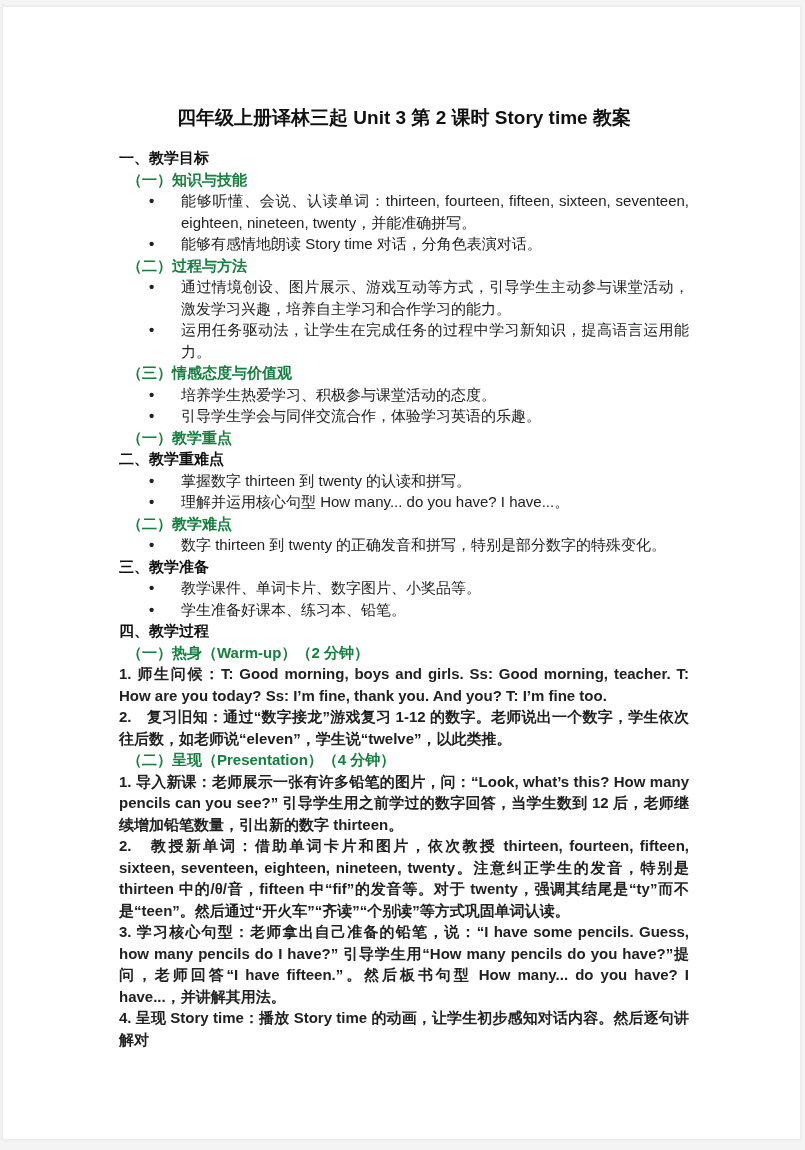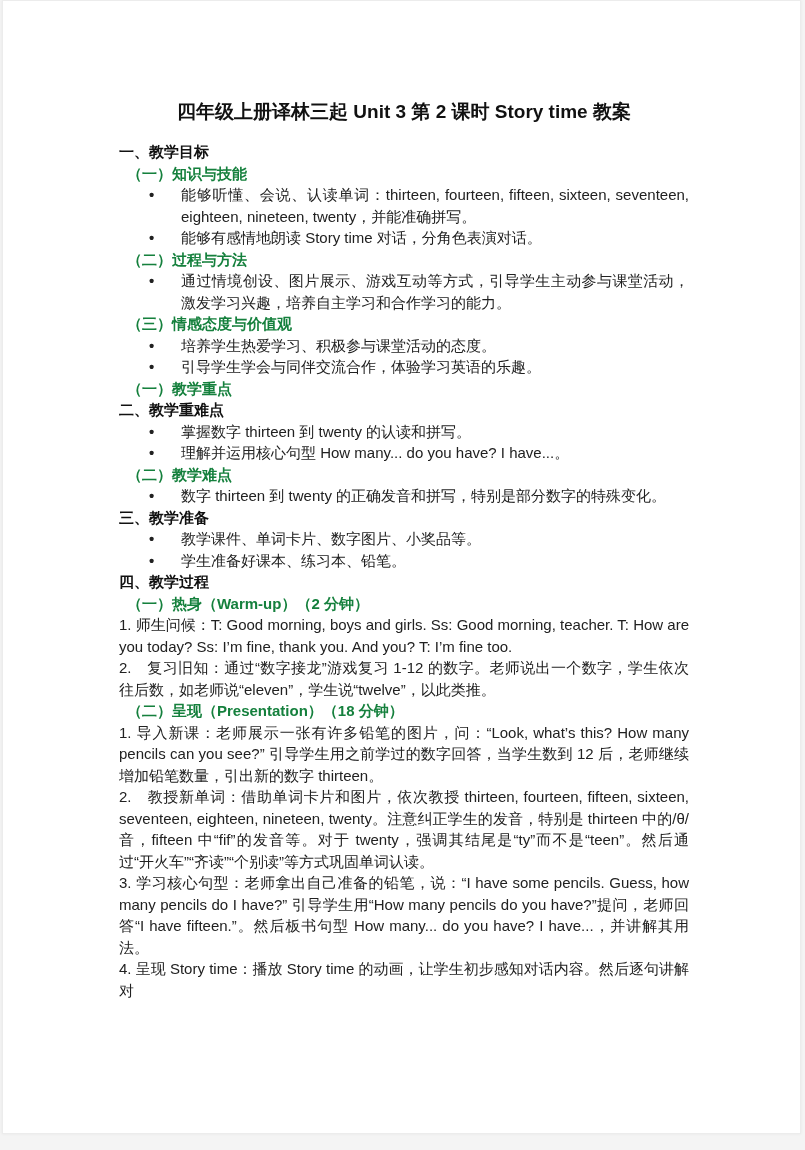--- a/index.html
+++ b/index.html
@@ -11,21 +11,21 @@
   .canvas {
     position: relative;
     width: 805px;
     height: 1150px;
     background: #f4f4f4;
     overflow: hidden;
   }
   .page {
     position: absolute;
     left: 2px;
-    top: 0;
+    top: 6px;
     width: 799px;
     height: 1134px;
     background: #ffffff;
     border: 1px solid #ececec;
     box-sizing: border-box;
     box-shadow: 0 0 3px rgba(0,0,0,0.06);
   }
   .content {
     position: absolute;
     left: 116px;
@@ -60,53 +60,55 @@
   }
   .blk.bullet::before {
     content: "\2022";
     position: absolute;
     left: 30px;
     top: 0;
     font-weight: bold;
   }
   .blk.para {
     text-align: justify;
+    font-weight: bold;
   }
 </style>
 </head>
 <body>
 
 <div class="canvas">
   <div class="page">
     <div class="content">
       <h1 class="doc-title">四年级上册译林三起 Unit 3 第 2 课时 Story time 教案</h1>
       <div>
           <div class="blk h1">一、教学目标</div>
           <div class="blk h2">（一）知识与技能</div>
           <div class="blk bullet">能够听懂、会说、认读单词：thirteen, fourteen, fifteen, sixteen, seventeen, eighteen, nineteen, twenty，并能准确拼写。</div>
           <div class="blk bullet">能够有感情地朗读 Story time 对话，分角色表演对话。</div>
           <div class="blk h2">（二）过程与方法</div>
           <div class="blk bullet">通过情境创设、图片展示、游戏互动等方式，引导学生主动参与课堂活动，激发学习兴趣，培养自主学习和合作学习的能力。</div>
+          <div class="blk bullet">运用任务驱动法，让学生在完成任务的过程中学习新知识，提高语言运用能力。</div>
           <div class="blk h2">（三）情感态度与价值观</div>
           <div class="blk bullet">培养学生热爱学习、积极参与课堂活动的态度。</div>
           <div class="blk bullet">引导学生学会与同伴交流合作，体验学习英语的乐趣。</div>
           <div class="blk h2">（一）教学重点</div>
           <div class="blk h1">二、教学重难点</div>
           <div class="blk bullet">掌握数字 thirteen 到 twenty 的认读和拼写。</div>
           <div class="blk bullet">理解并运用核心句型 How many... do you have? I have...。</div>
           <div class="blk h2">（二）教学难点</div>
           <div class="blk bullet">数字 thirteen 到 twenty 的正确发音和拼写，特别是部分数字的特殊变化。</div>
           <div class="blk h1">三、教学准备</div>
           <div class="blk bullet">教学课件、单词卡片、数字图片、小奖品等。</div>
           <div class="blk bullet">学生准备好课本、练习本、铅笔。</div>
           <div class="blk h1">四、教学过程</div>
           <div class="blk h2">（一）热身（Warm-up）（2 分钟）</div>
           <div class="blk para">1. 师生问候：T: Good morning, boys and girls. Ss: Good morning, teacher. T: How are you today? Ss: I’m fine, thank you. And you? T: I’m fine too.</div>
           <div class="blk para">2.　复习旧知：通过“数字接龙”游戏复习 1-12 的数字。老师说出一个数字，学生依次往后数，如老师说“eleven”，学生说“twelve”，以此类推。</div>
-          <div class="blk h2">（二）呈现（Presentation）（18 分钟）</div>
+          <div class="blk h2">（二）呈现（Presentation）（4 分钟）</div>
           <div class="blk para">1. 导入新课：老师展示一张有许多铅笔的图片，问：“Look, what’s this? How many pencils can you see?” 引导学生用之前学过的数字回答，当学生数到 12 后，老师继续增加铅笔数量，引出新的数字 thirteen。</div>
           <div class="blk para">2.　教授新单词：借助单词卡片和图片，依次教授 thirteen,  fourteen,  fifteen,  sixteen, seventeen, eighteen, nineteen, twenty。注意纠正学生的发音，特别是 thirteen 中的/θ/音，fifteen 中“fif”的发音等。对于 twenty，强调其结尾是“ty”而不是“teen”。然后通过“开火车”“齐读”“个别读”等方式巩固单词认读。</div>
           <div class="blk para">3. 学习核心句型：老师拿出自己准备的铅笔，说：“I have some pencils. Guess, how many pencils do I have?” 引导学生用“How many pencils do you have?”提问，老师回答“I have fifteen.”。然后板书句型 How many... do you have? I have...，并讲解其用法。</div>
           <div class="blk para">4. 呈现 Story time：播放 Story time 的动画，让学生初步感知对话内容。然后逐句讲解对</div>
         </div>
     </div>
   </div>
 </div>
 
 </body></html>

